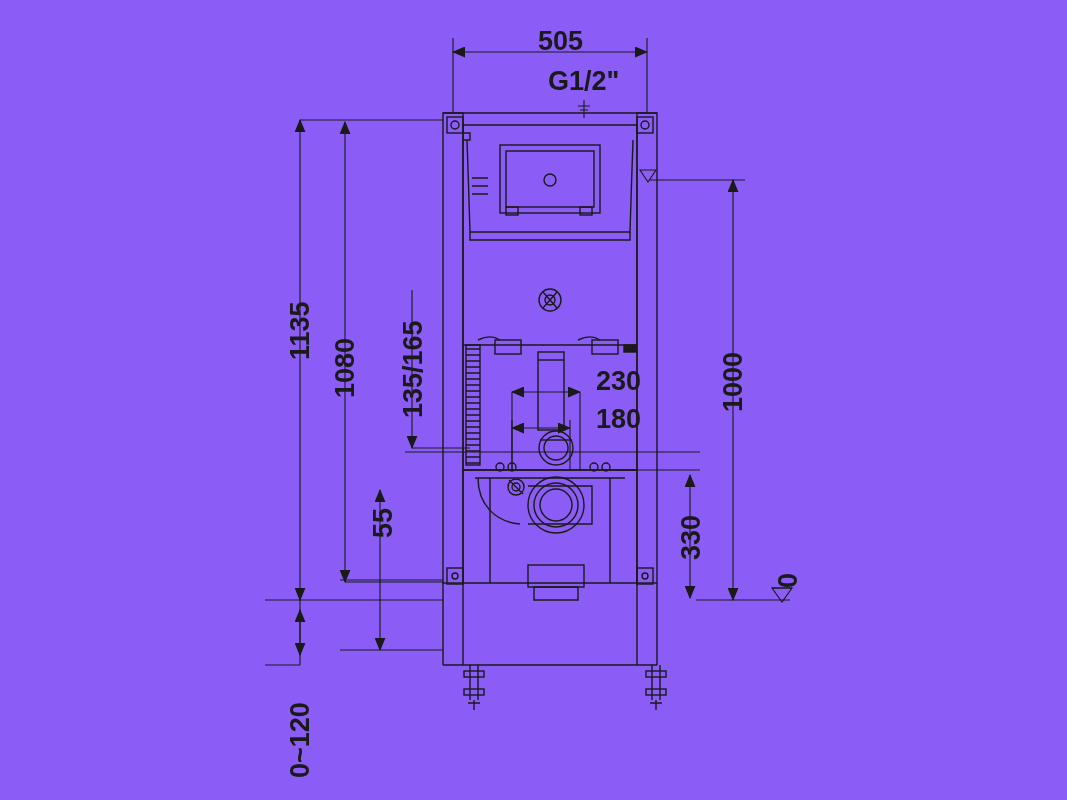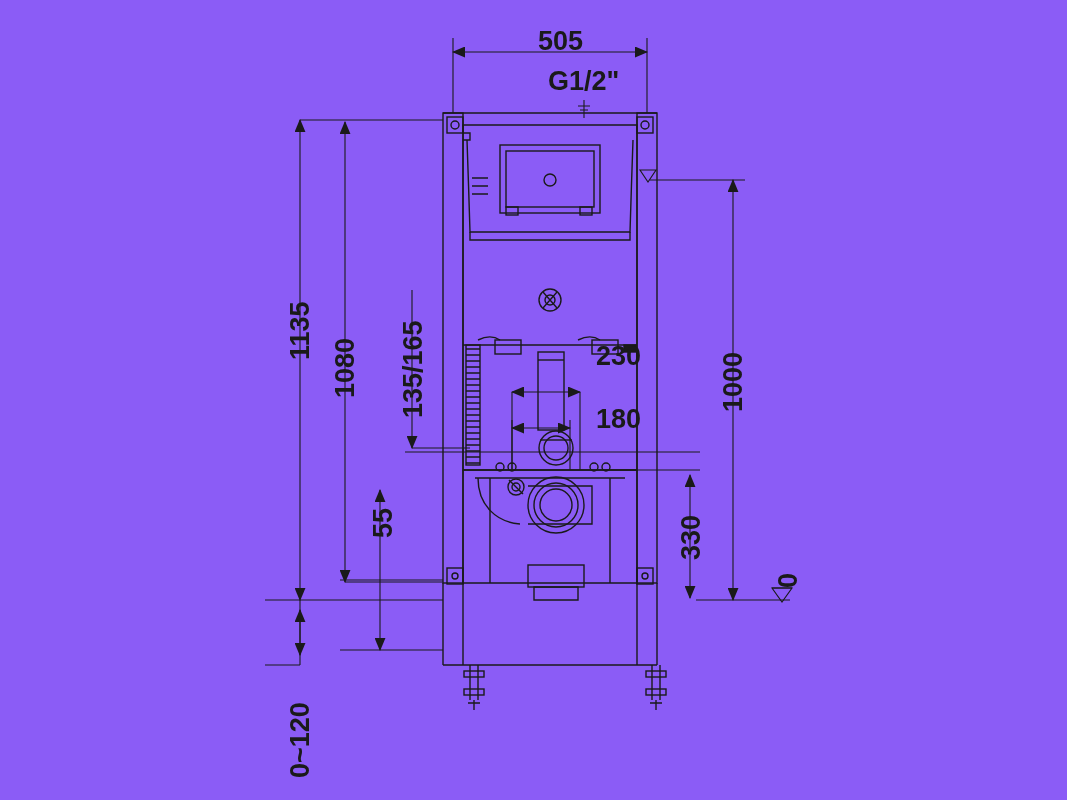--- a/index.html
+++ b/index.html
@@ -197,21 +197,21 @@
     <div class="dim-label" style="left:538px; top:26px;">505</div>
 
     <div class="dim-label" style="left:548px; top:66px;">G1/2"</div>
 
     <div class="dim-label vert" style="left:285px; top:360px;">1135</div>
 
     <div class="dim-label vert" style="left:330px; top:398px;">1080</div>
 
     <div class="dim-label vert" style="left:398px; top:418px;">135/165</div>
 
-    <div class="dim-label" style="left:596px; top:341px;">230</div>
+    <div class="dim-label" style="left:596px; top:366px;">230</div>
 
     <div class="dim-label" style="left:596px; top:404px;text-align:right;">180</div>
 
     <div class="dim-label vert" style="left:718px; top:412px;">1000</div>
 
     <div class="dim-label vert" style="left:368px; top:538px;">55</div>
 
     <div class="dim-label vert" style="left:676px; top:560px;">330</div>
 
     <div class="dim-label vert" style="left:773px; top:588px;">0</div>

